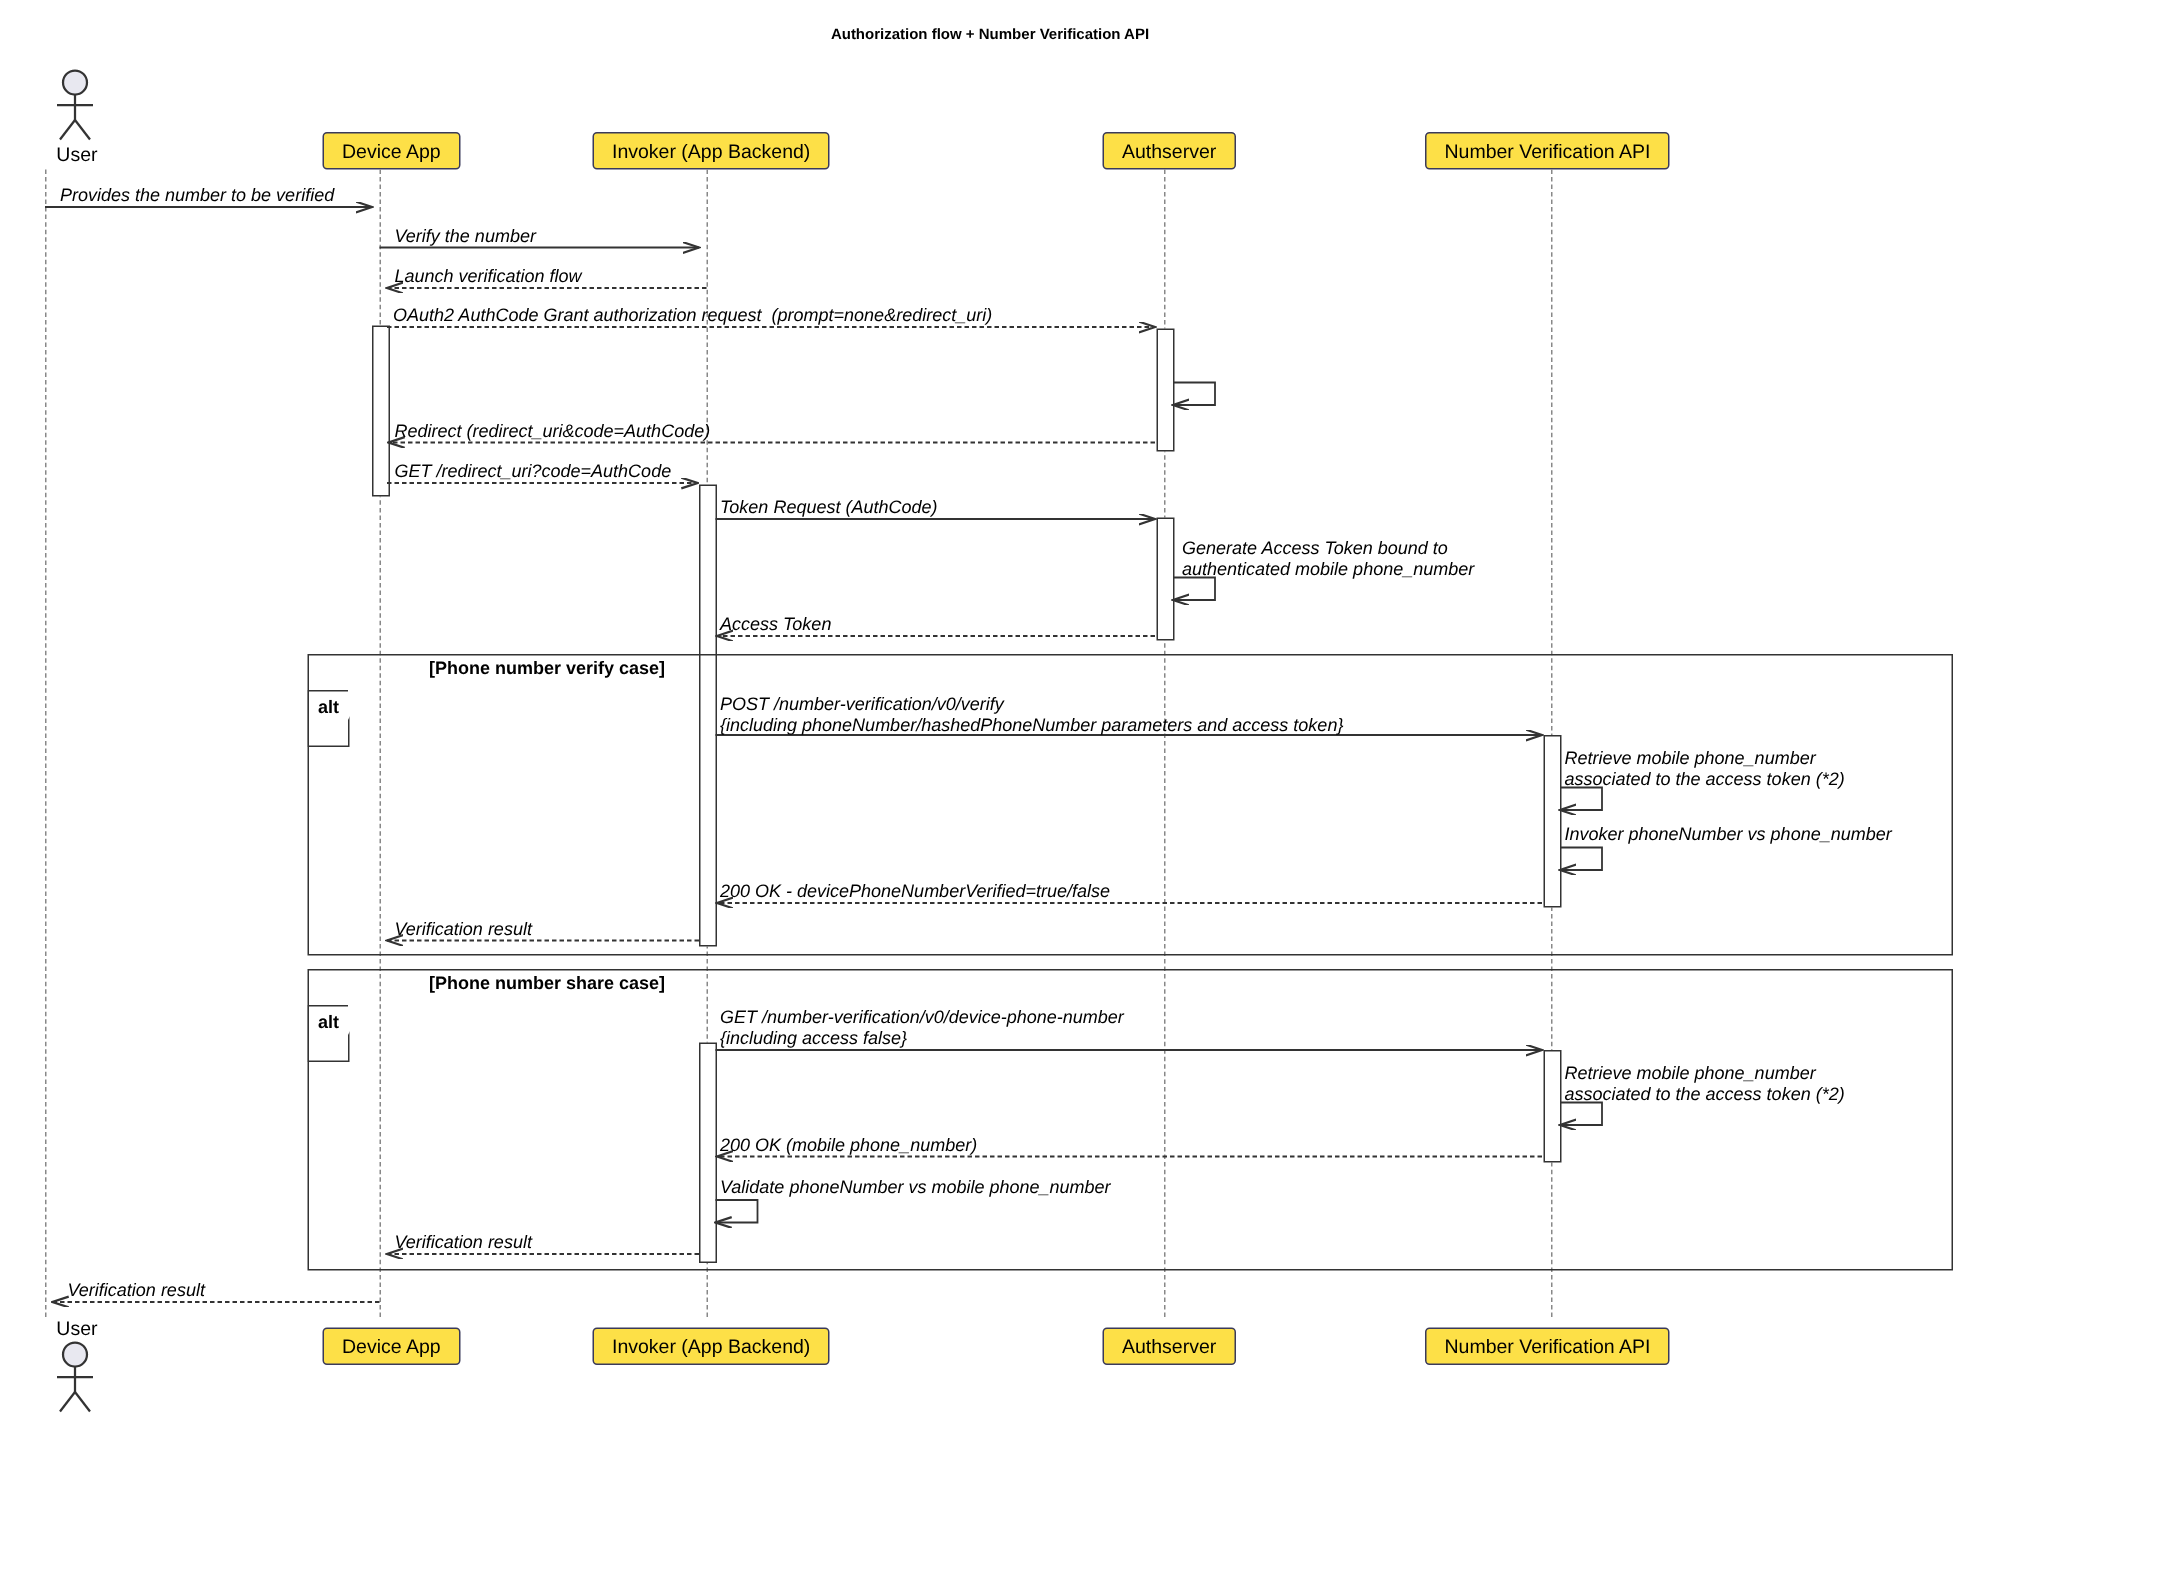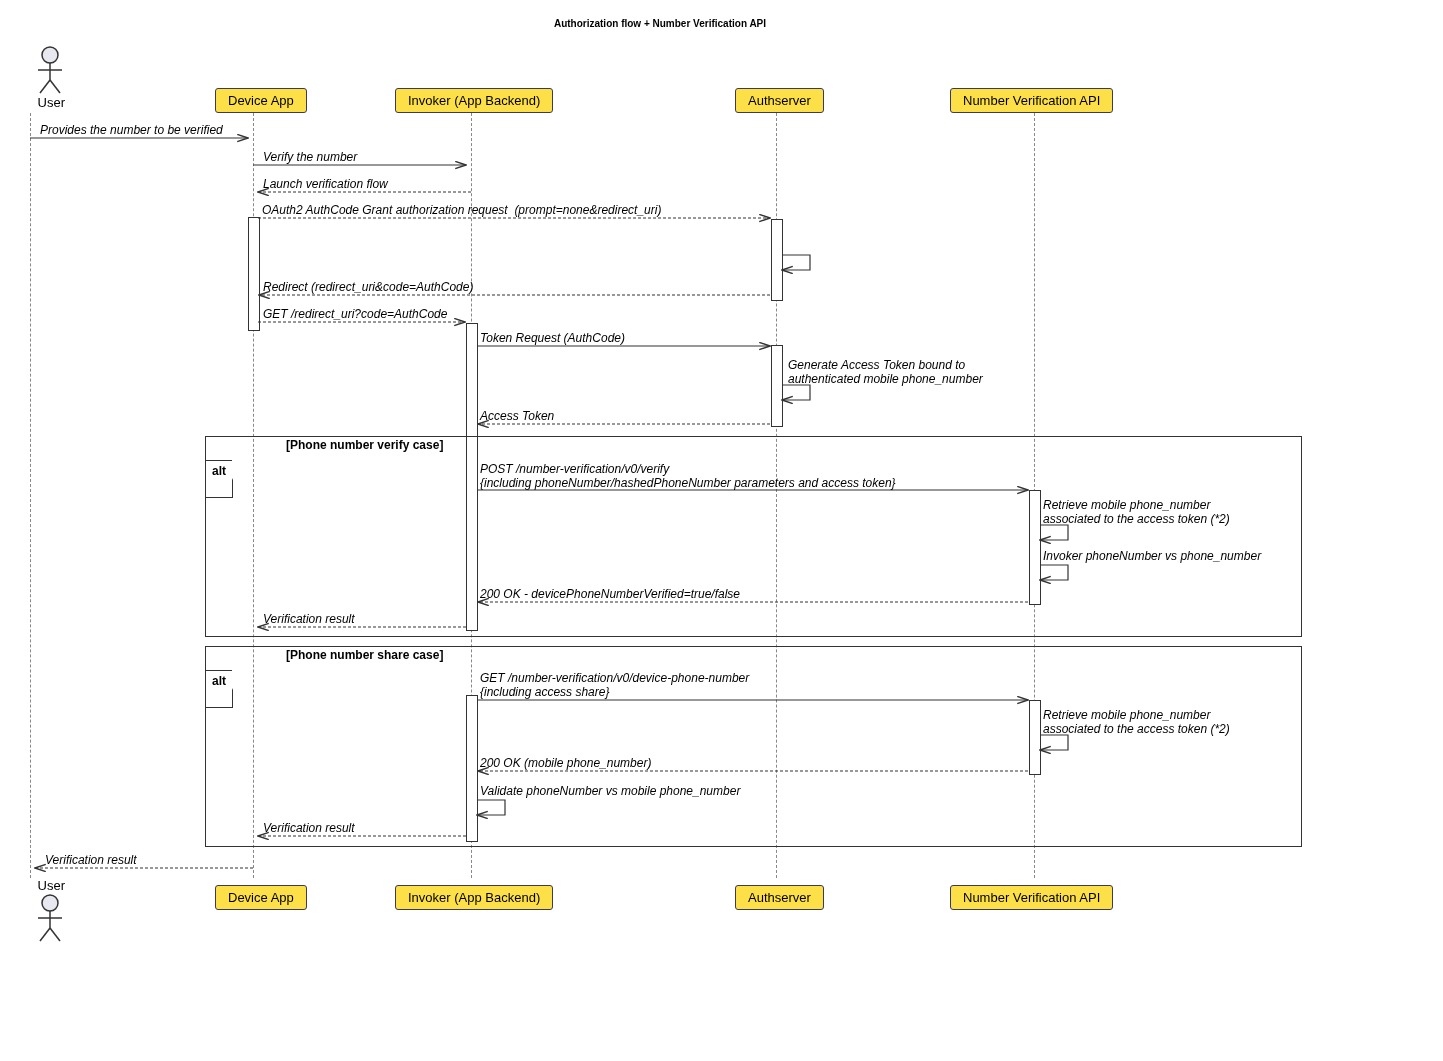--- a/index.html
+++ b/index.html
@@ -187,21 +187,21 @@
 authenticated mobile phone_number</div>
   <div class="msg-label" style="top:399px; left:470px;">Access Token</div>
   <div class="msg-label" style="top:452px; left:470px;">POST /number-verification/v0/verify
 {including phoneNumber/hashedPhoneNumber parameters and access token}</div>
   <div class="msg-label" style="top:488px; left:1033px;">Retrieve mobile phone_number
 associated to the access token (*2)</div>
   <div class="msg-label" style="top:539px; left:1033px;">Invoker phoneNumber vs phone_number</div>
   <div class="msg-label" style="top:577px; left:470px;">200 OK - devicePhoneNumberVerified=true/false</div>
   <div class="msg-label" style="top:602px; left:253px;">Verification result</div>
   <div class="msg-label" style="top:661px; left:470px;">GET /number-verification/v0/device-phone-number
-{including access share}</div>
+{including access false}</div>
   <div class="msg-label" style="top:698px; left:1033px;">Retrieve mobile phone_number
 associated to the access token (*2)</div>
   <div class="msg-label" style="top:746px; left:470px;">200 OK (mobile phone_number)</div>
   <div class="msg-label" style="top:774px; left:470px;">Validate phoneNumber vs mobile phone_number</div>
   <div class="msg-label" style="top:811px; left:253px;">Verification result</div>
   <div class="msg-label" style="top:843px; left:35px;">Verification result</div>
 
   <div class="alt-frame" style="top:426px; left:195px; width:1095px; height:199px;">
     <div class="alt-tab">alt</div>
   </div>

